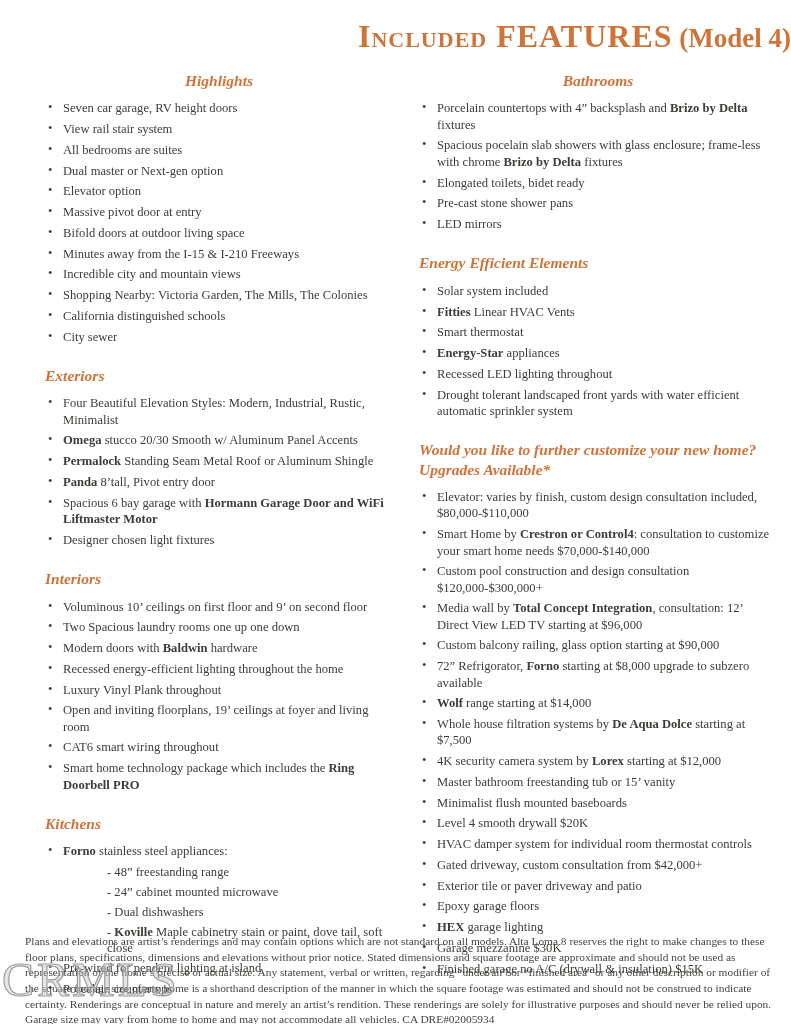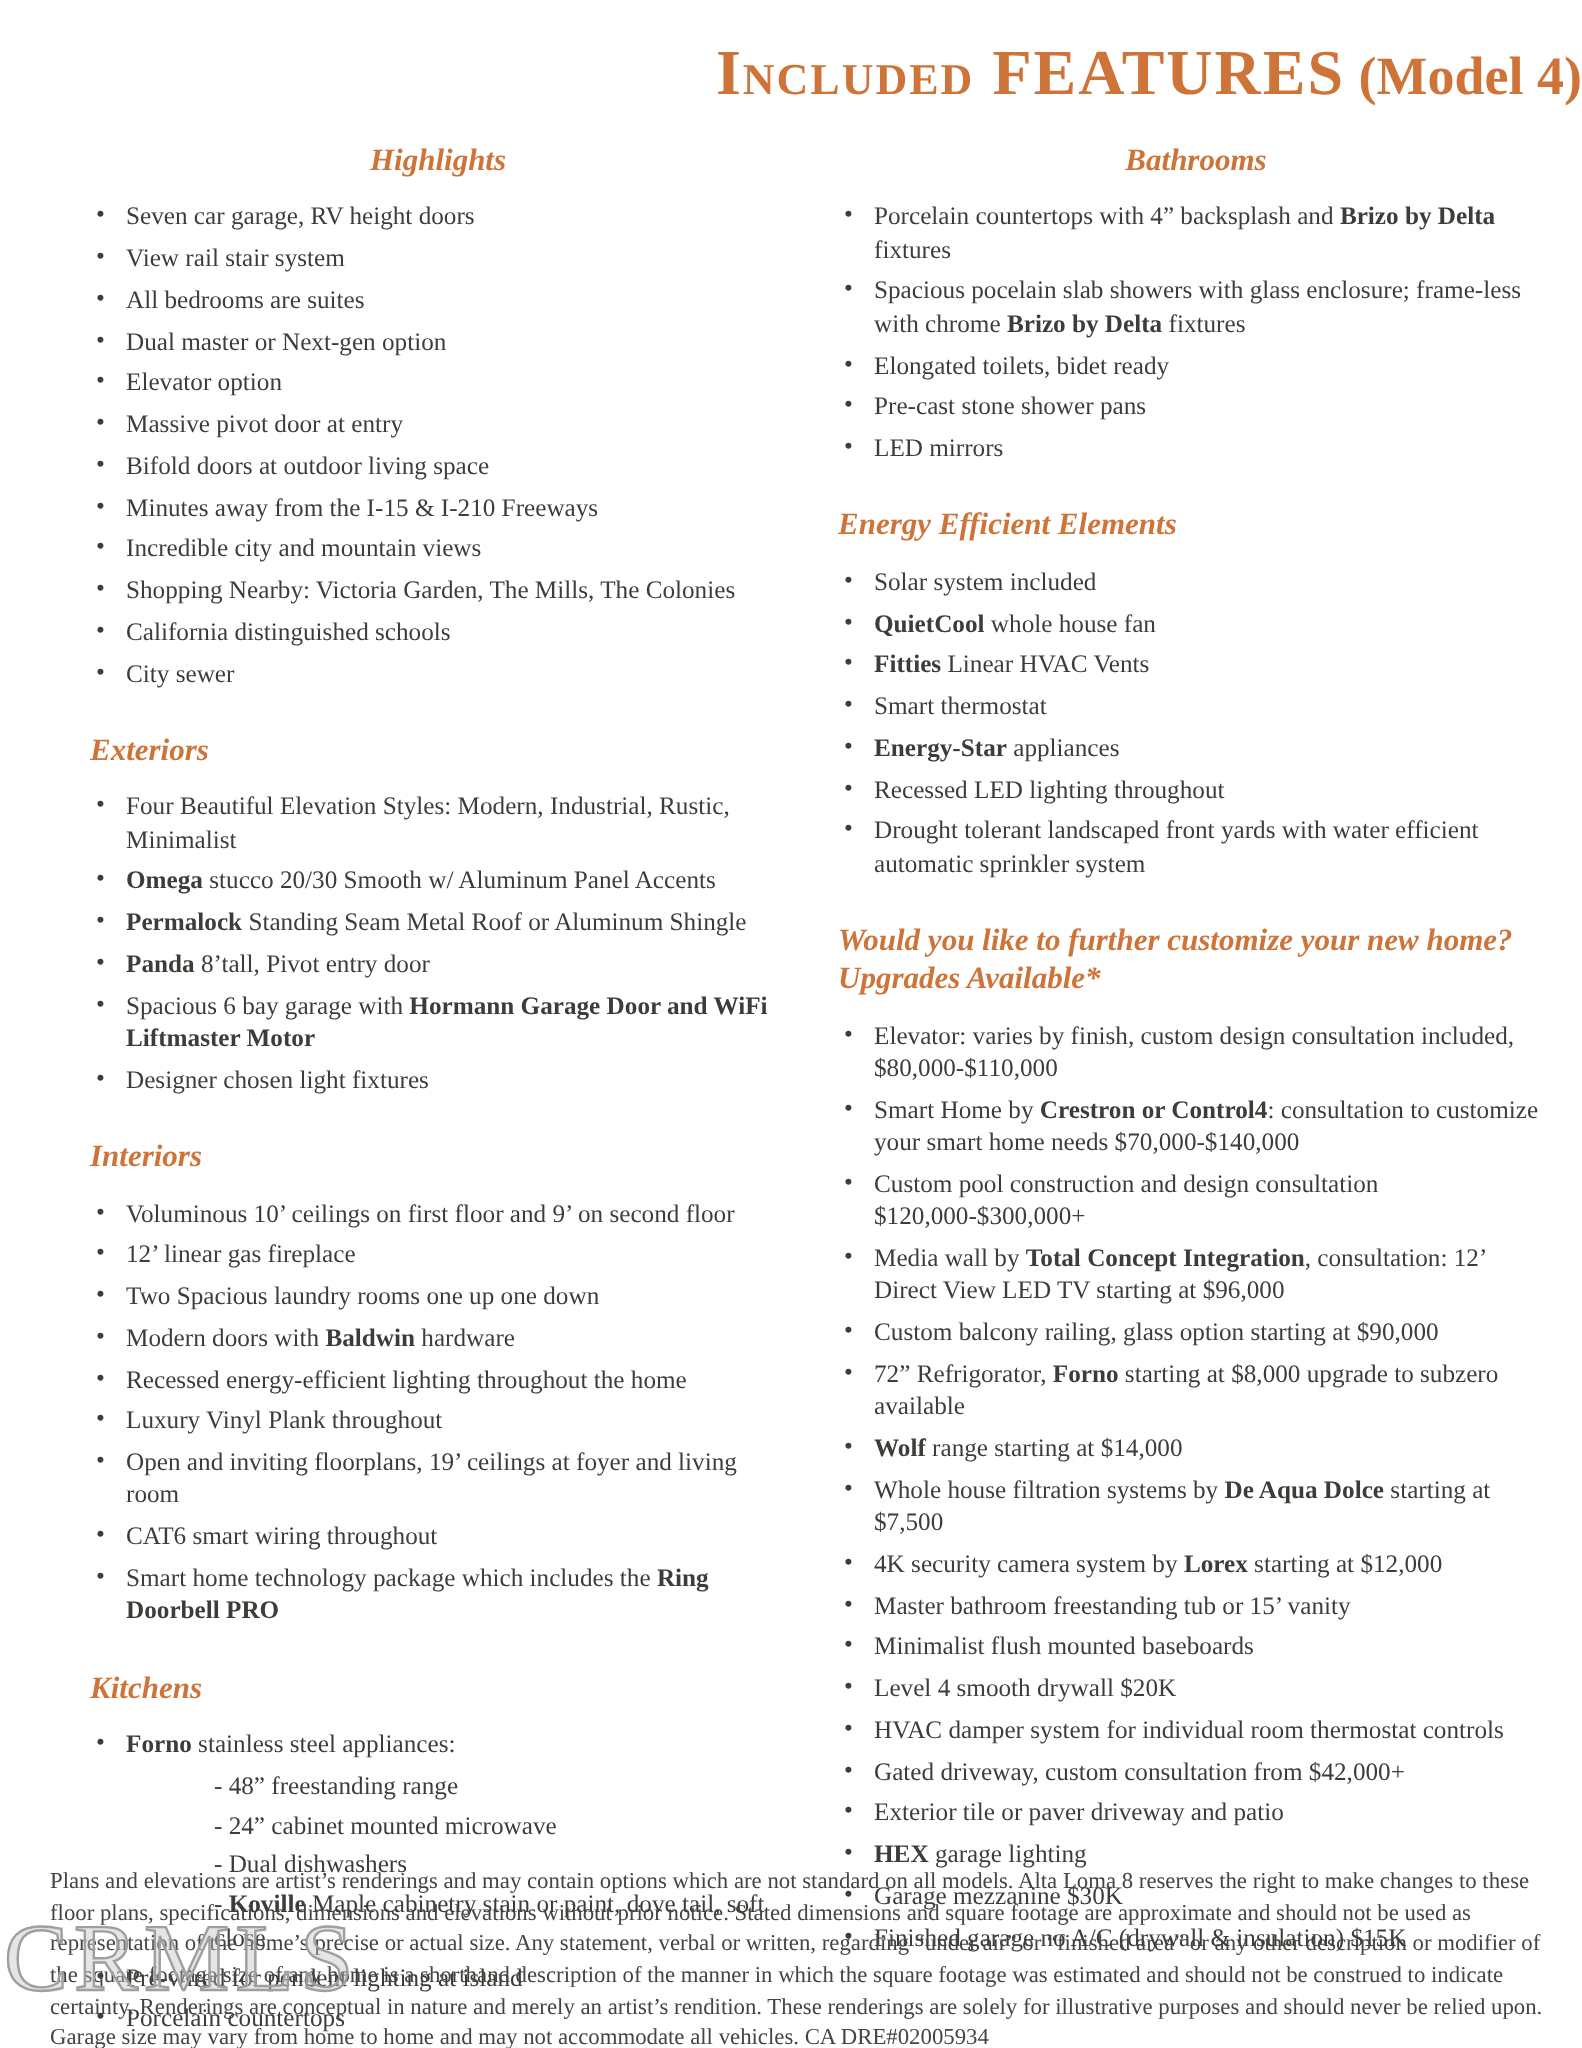--- a/index.html
+++ b/index.html
@@ -117,21 +117,20 @@
             <li class="item">Spacious 6 bay garage with <b>Hormann Garage Door and WiFi Liftmaster Motor</b></li>
             <li class="item">Designer chosen light fixtures</li>
           </ul>
         </section>
         <section class="section">
           <h2 class="section-heading">
             <div>Interiors</div>
           </h2>
           <ul class="items">
             <li class="item">Voluminous 10’ ceilings on first floor and  9’ on second floor</li>
-            <li class="item">12’ linear gas fireplace</li>
             <li class="item">Two Spacious laundry rooms one up one down</li>
             <li class="item">Modern doors with <b>Baldwin</b> hardware</li>
             <li class="item">Recessed energy-efficient lighting throughout the home</li>
             <li class="item">Luxury Vinyl Plank throughout</li>
             <li class="item">Open and inviting floorplans, 19’ ceilings at foyer and living room</li>
             <li class="item">CAT6 smart wiring throughout</li>
             <li class="item">Smart home technology package which includes the <b>Ring Doorbell PRO</b></li>
           </ul>
         </section>
         <section class="section">
@@ -163,21 +162,20 @@
             <li class="item">Pre-cast stone shower pans</li>
             <li class="item">LED mirrors</li>
           </ul>
         </section>
         <section class="section">
           <h2 class="section-heading">
             <div>Energy Efficient Elements</div>
           </h2>
           <ul class="items">
             <li class="item">Solar system included</li>
-            <li class="item"><b>QuietCool</b> whole house fan</li>
             <li class="item"><b>Fitties</b> Linear HVAC Vents</li>
             <li class="item">Smart thermostat</li>
             <li class="item"><b>Energy-Star</b> appliances</li>
             <li class="item">Recessed LED lighting throughout</li>
             <li class="item">Drought tolerant landscaped front yards with water efficient automatic sprinkler system</li>
           </ul>
         </section>
         <section class="section">
           <h2 class="section-heading">
             <div>Would you like to further customize your new home?</div>
@@ -192,20 +190,21 @@
             <li class="item">72” Refrigorator, <b>Forno</b> starting at $8,000 upgrade to subzero available</li>
             <li class="item"><b>Wolf</b> range starting at $14,000</li>
             <li class="item">Whole house filtration systems by <b>De Aqua Dolce</b> starting at $7,500</li>
             <li class="item">4K security camera system by <b>Lorex</b> starting at $12,000</li>
             <li class="item">Master bathroom freestanding tub or 15’ vanity</li>
             <li class="item">Minimalist flush mounted baseboards</li>
             <li class="item">Level 4 smooth drywall $20K</li>
             <li class="item">HVAC damper system for individual room thermostat controls</li>
             <li class="item">Gated driveway, custom consultation from $42,000+</li>
             <li class="item">Exterior tile or paver driveway and patio</li>
+            <li class="item">Epoxy garage floors</li>
             <li class="item"><b>HEX</b> garage lighting</li>
             <li class="item">Garage mezzanine $30K</li>
             <li class="item">Finished garage no A/C (drywall &amp; insulation) $15K</li>
           </ul>
         </section>
       </div>
 
   </div>
 </div>
 

